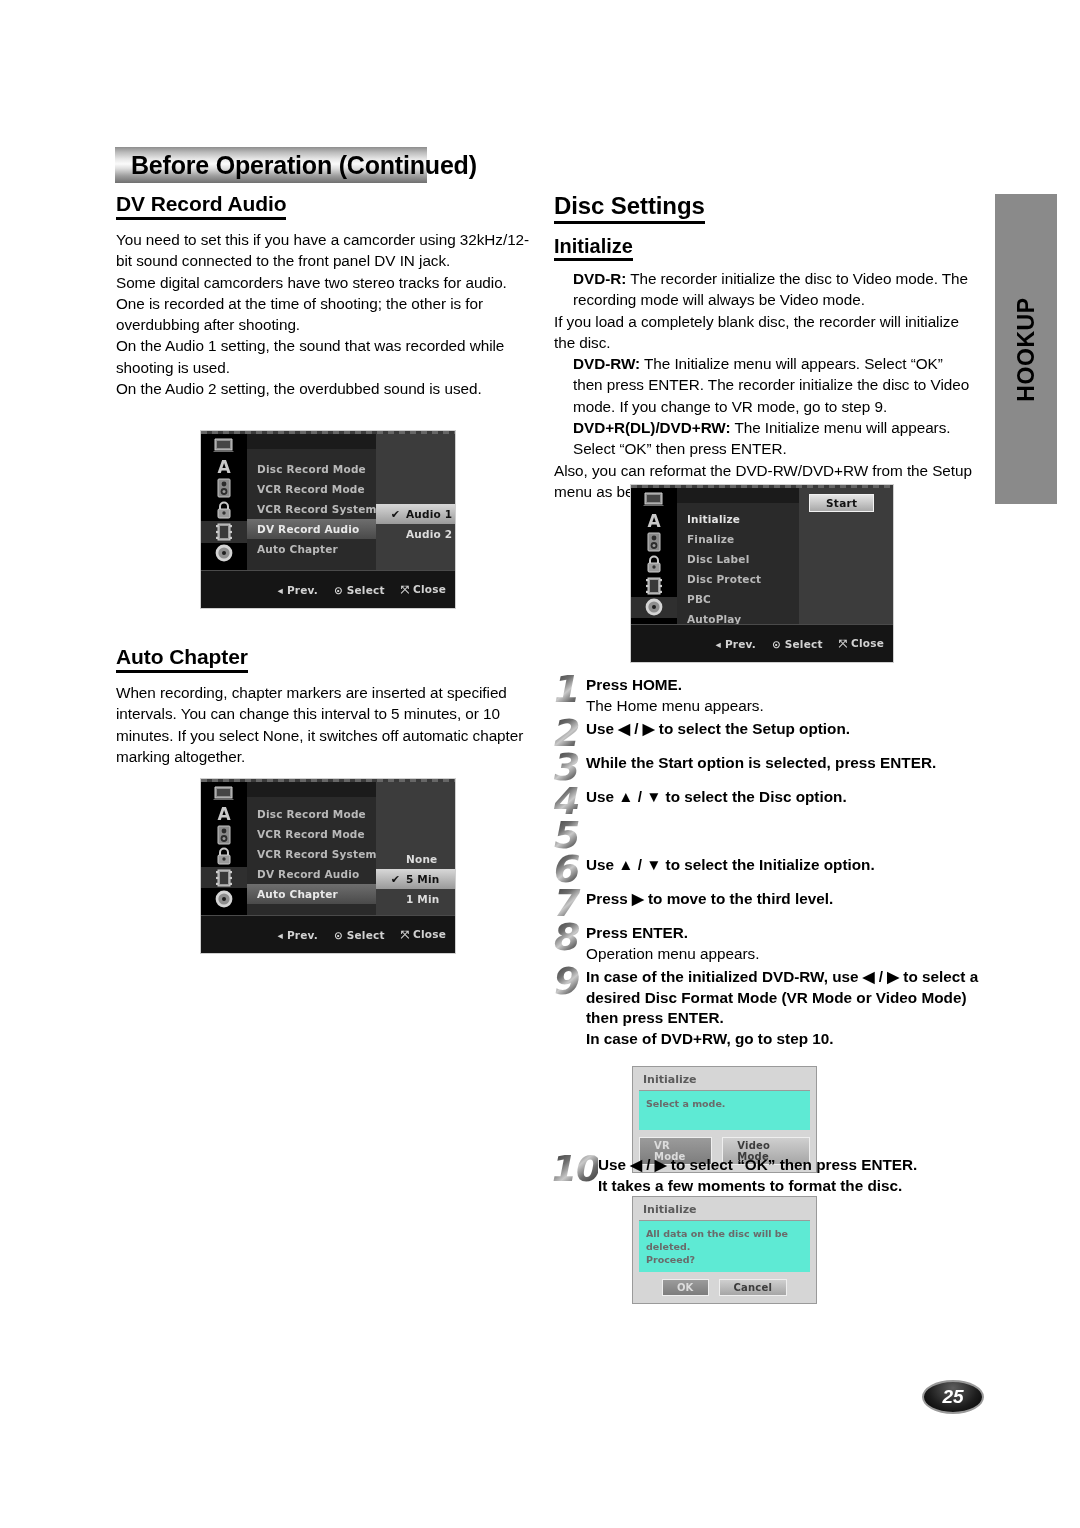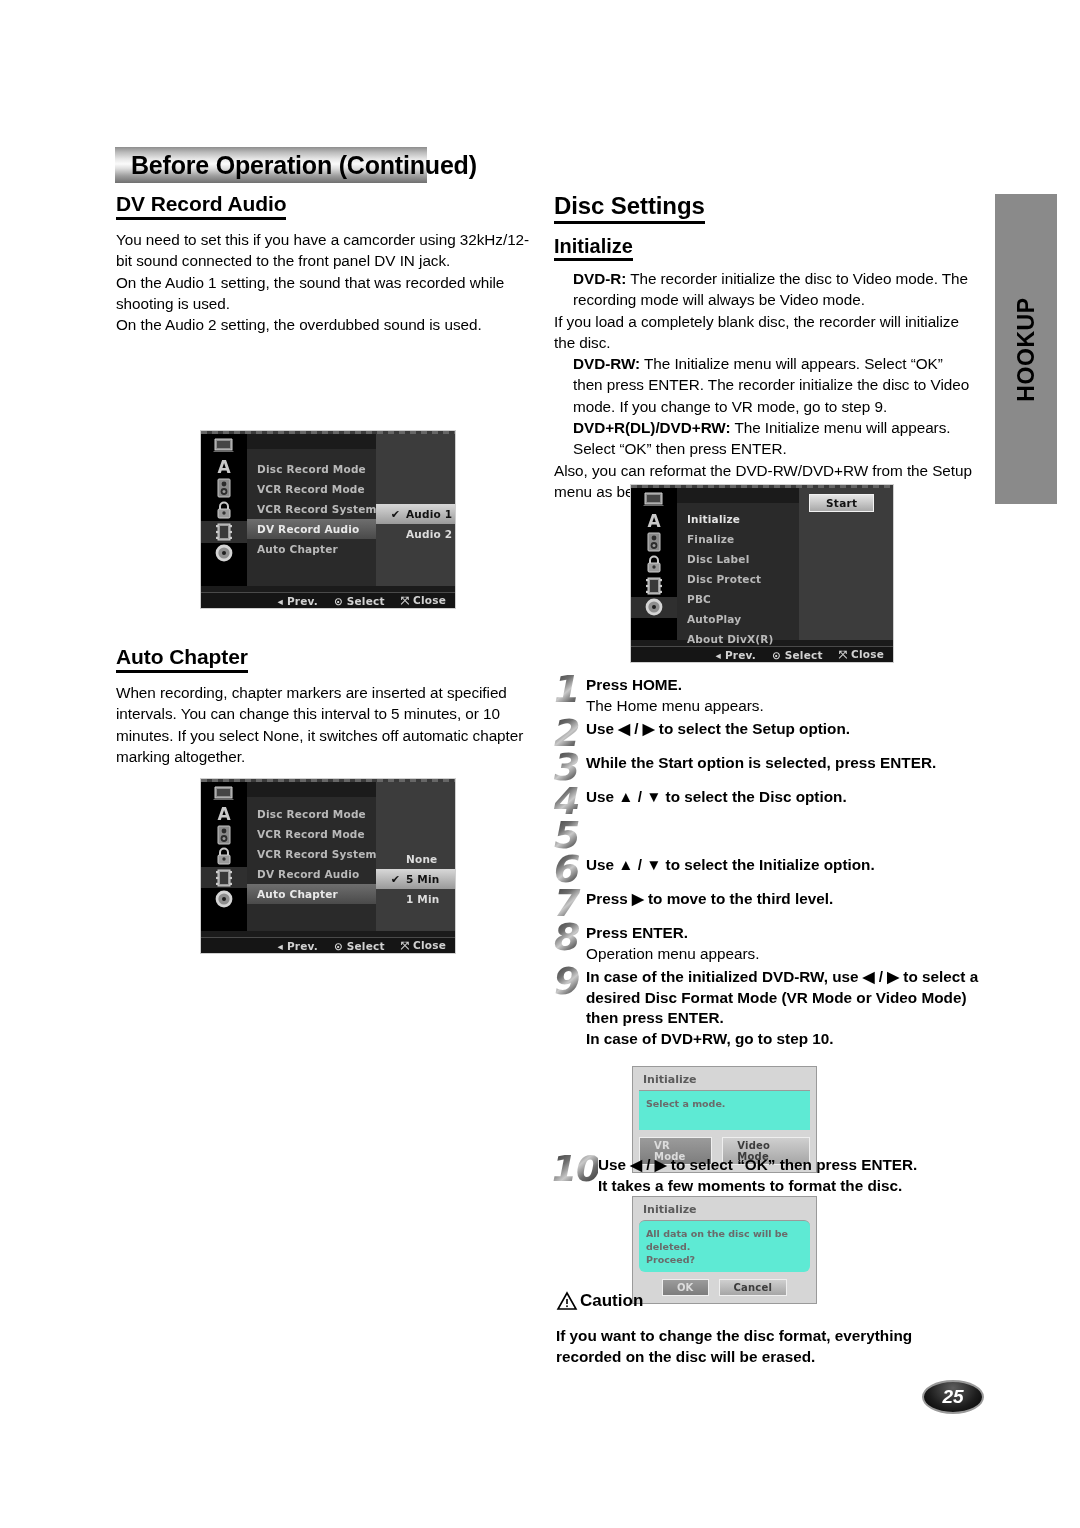--- a/index.html
+++ b/index.html
@@ -100,21 +100,21 @@
     background: #3c3c3c;
   }
   .osd-opt {
     font-size: 10.5px; font-weight: bold; color: #dcdcdc;
     height: 20px; display: flex; align-items: center; gap: 5px;
     padding-left: 14px; white-space: nowrap; letter-spacing: 0.2px;
   }
   .osd-opt.hl { background: linear-gradient(to bottom,#d8d8d8,#9a9a9a); color:#111; }
   .osd-check { width: 11px; display:inline-block; text-align:center; font-size: 11px; }
   .osd-footer {
-    position: absolute; left: 0; right: 0; bottom: 0; height: 16px;
+    position: absolute; left: 0; right: 0; bottom: 0; height: 38px;
     background: #151515;
     display: flex; align-items: center; justify-content: flex-end;
     gap: 16px; padding-right: 9px;
     border-top: 1px solid #4a4a4a;
   }
   .osd-fitem { font-size: 10.5px; font-weight: bold; color: #d2d2d2; white-space: nowrap; letter-spacing:0.2px;}
   .osd-btn {
     position: absolute;
     font-size: 10.5px; font-weight: bold; color: #111;
     background: linear-gradient(to bottom,#e6e6e6,#a8a8a8);
@@ -189,20 +189,21 @@
     <div class="header-title">Before Operation (Continued)</div>
   </div>
 
   <div class="hookup-tab">
     <span>HOOKUP</span>
   </div>
 
   <div class="col-left">
     <h2 class="sec">DV Record Audio</h2>
     <p class="body">You need to set this if you have a camcorder using 32kHz/12-bit sound connected to the front panel DV IN jack.</p>
+    <p class="body">Some digital camcorders have two stereo tracks for audio. One is recorded at the time of shooting; the other is for overdubbing after shooting.</p>
     <p class="body">On the Audio 1 setting, the sound that was recorded while shooting is used.</p>
     <p class="body">On the Audio 2 setting, the overdubbed sound is used.</p>
   </div>
 
   <div class="osd" style="left:200px; top:430px; width:256px; height:179px;">
     <div class="osd-topline"></div>
     <div class="osd-sidebar">
       <div class="osd-ico">
         <svg width="22" height="18" viewBox="0 0 22 18">
             <path d="M2 3h17v11H2z" fill="#8f8f8f" stroke="#cfcfcf"></path>
@@ -512,37 +513,26 @@
       <div class="step-num ten">10</div>
       <div class="step-txt">
         <div class="t1" style="white-space:pre-line;">Use ◀ / ▶ to select “OK” then press ENTER.
 It takes a few moments to format the disc.</div>
       </div>
     </div>
   </div>
 
   <div class="dlg" style="left:632px; top:1196px; width:185px;">
     <div class="dlg-title">Initialize</div>
-    <div class="dlg-body" style="min-height:40px; white-space:pre-line;border-radius:6px;">All data on the disc will be deleted.
+    <div class="dlg-body" style="min-height:40px; white-space:pre-line;">All data on the disc will be deleted.
 Proceed?</div>
     <div class="dlg-actions">
       <div class="dlg-btn sel">OK</div>
       <div class="dlg-btn">Cancel</div>
     </div>
   </div>
 
-  <div class="caution">
-    <div class="caution-head">
-      <svg width="22" height="20" viewBox="0 0 22 20">
-          <path d="M11 2L20 18H2z" fill="none" stroke="#000" stroke-width="1.6"></path>
-          <rect x="10.2" y="8" width="1.6" height="5" fill="#000"></rect>
-          <rect x="10.2" y="14.4" width="1.6" height="1.7" fill="#000"></rect>
-        </svg>
-      <span class="ctext">Caution</span>
-    </div>
-    <div class="caution-body">If you want to change the disc format, everything recorded on the disc will be erased.</div>
-  </div>
 
   <div class="pagenum">
     <span>25</span>
   </div>
 
 </div>
 
 </body></html>

